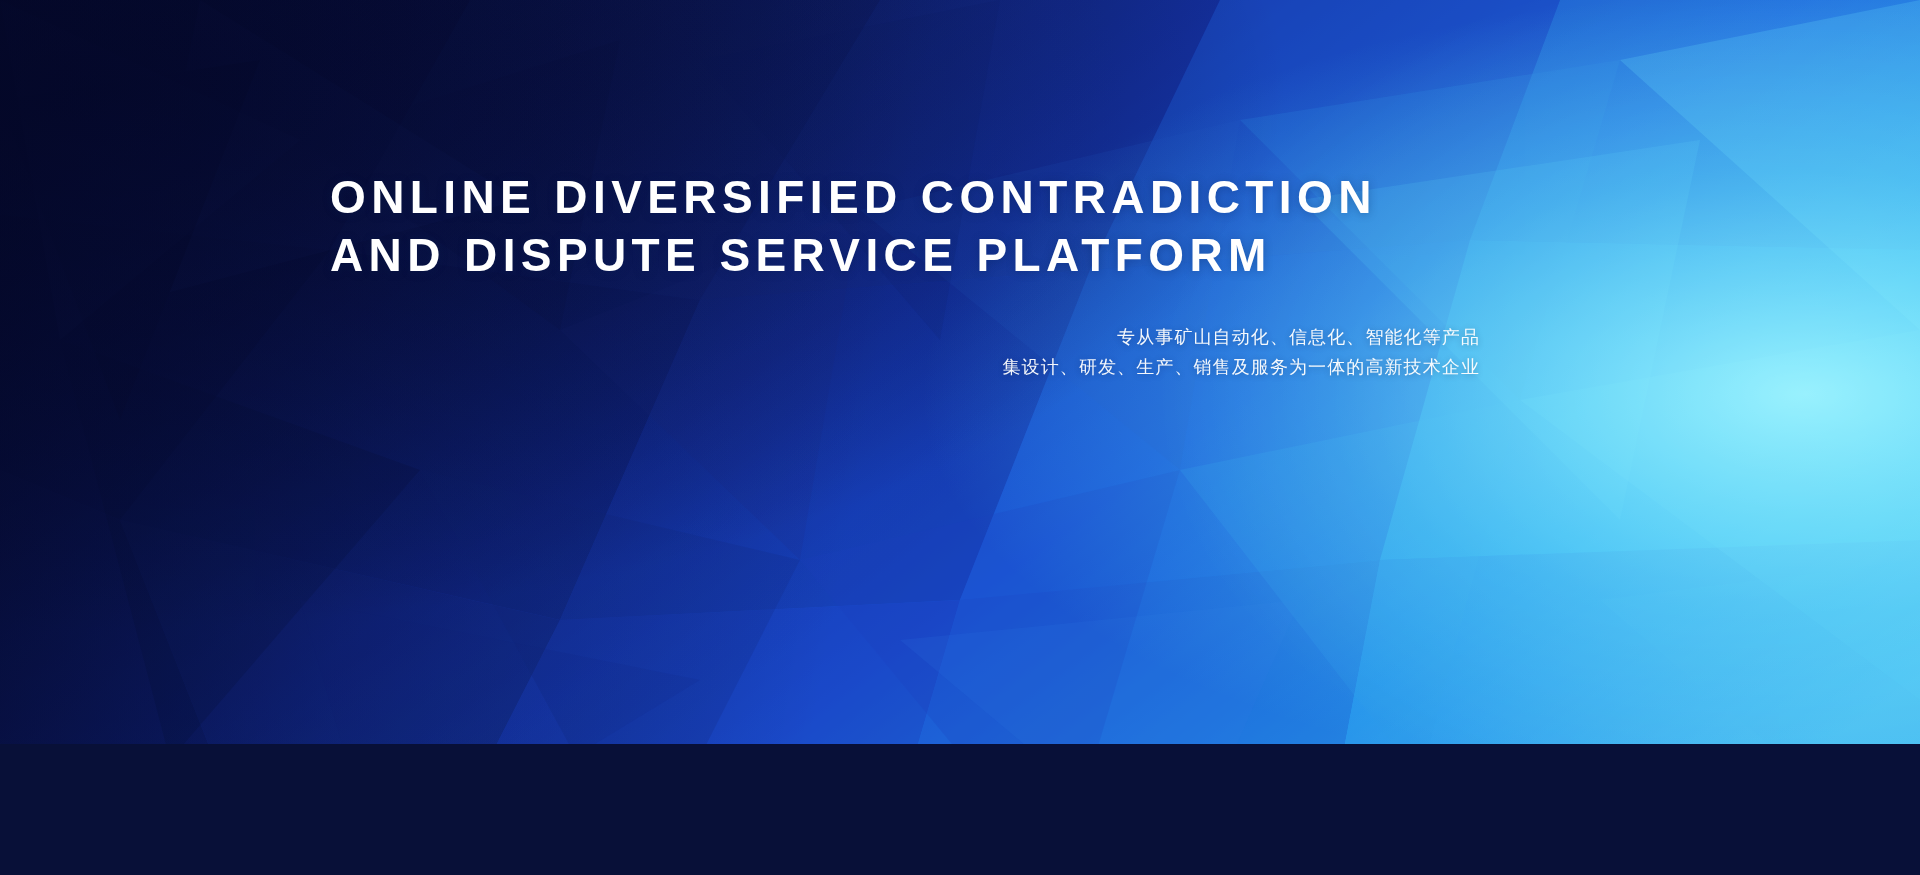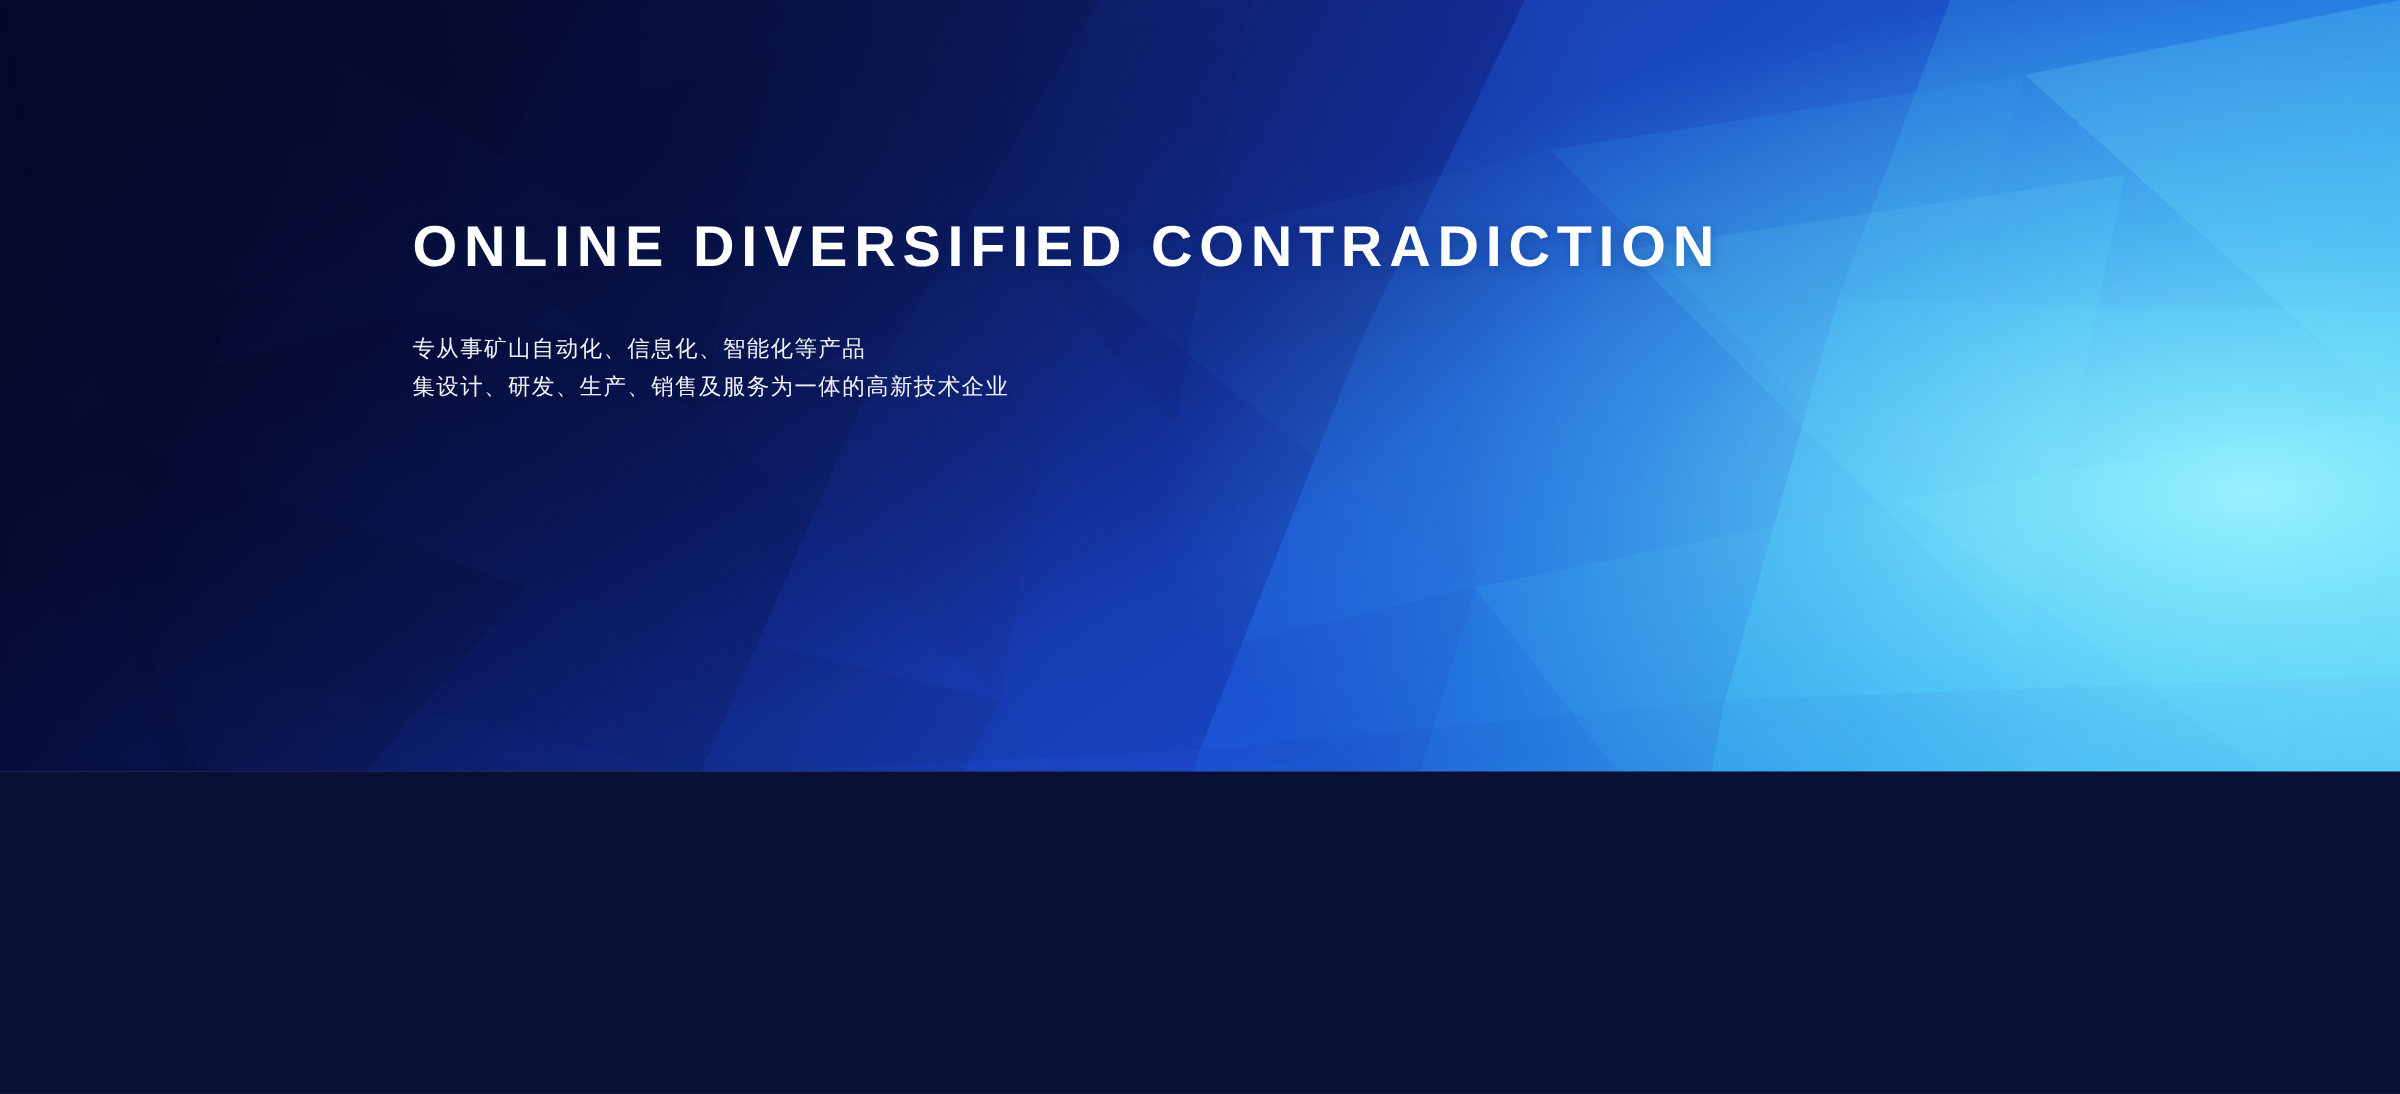--- a/index.html
+++ b/index.html
@@ -6,21 +6,21 @@
 
   html, body {
     width:1920px; height:875px;
     overflow:hidden;
     background:#081038;
     font-family:"Liberation Sans", sans-serif;
   }
 
   #hero {
     position:relative;
-    width:1920px; height:617px;
+    width:1920px; height:744px;
     overflow:hidden;
     background:#a16207;
   }
 
   
   #poly-bg {
     position:absolute; inset:0;
     width:1920px; height:875px;
     display:block;
   }
@@ -65,20 +65,21 @@
     line-height:52px;
     font-weight:300;
     letter-spacing:3.2px;
     margin-top:20px;
     white-space:nowrap;
     text-shadow:0 1px 10px rgba(0,30,80,0.25);
   }
 
   .body-lines {
     margin-top:38px;
+    text-align:right;
   }
   .body-line {
     color:rgba(255,255,255,0.95);
     font-size:18px;
     line-height:30px;
     font-weight:400;
     letter-spacing:1.1px;
     white-space:nowrap;
     text-shadow:0 1px 6px rgba(0,25,70,0.30);
   }
@@ -158,20 +159,21 @@
     <rect x="0" y="0" width="1920" height="875" fill="url(#gGlow)"></rect>
     <rect x="0" y="0" width="1920" height="875" fill="url(#gDark)"></rect>
   </svg>
 
   <div id="sheen"></div>
   <div id="vignette"></div>
 
   <div id="copy">
 
     <div class="headline">ONLINE DIVERSIFIED CONTRADICTION</div>
+    <div class="headline">AND DISPUTE SERVICE PLATFORM</div>
 
 
     <div class="body-lines">
       <div class="body-line">专从事矿山自动化、信息化、智能化等产品</div>
       <div class="body-line">集设计、研发、生产、销售及服务为一体的高新技术企业</div>
     </div>
 
   </div>
 
 </div>

